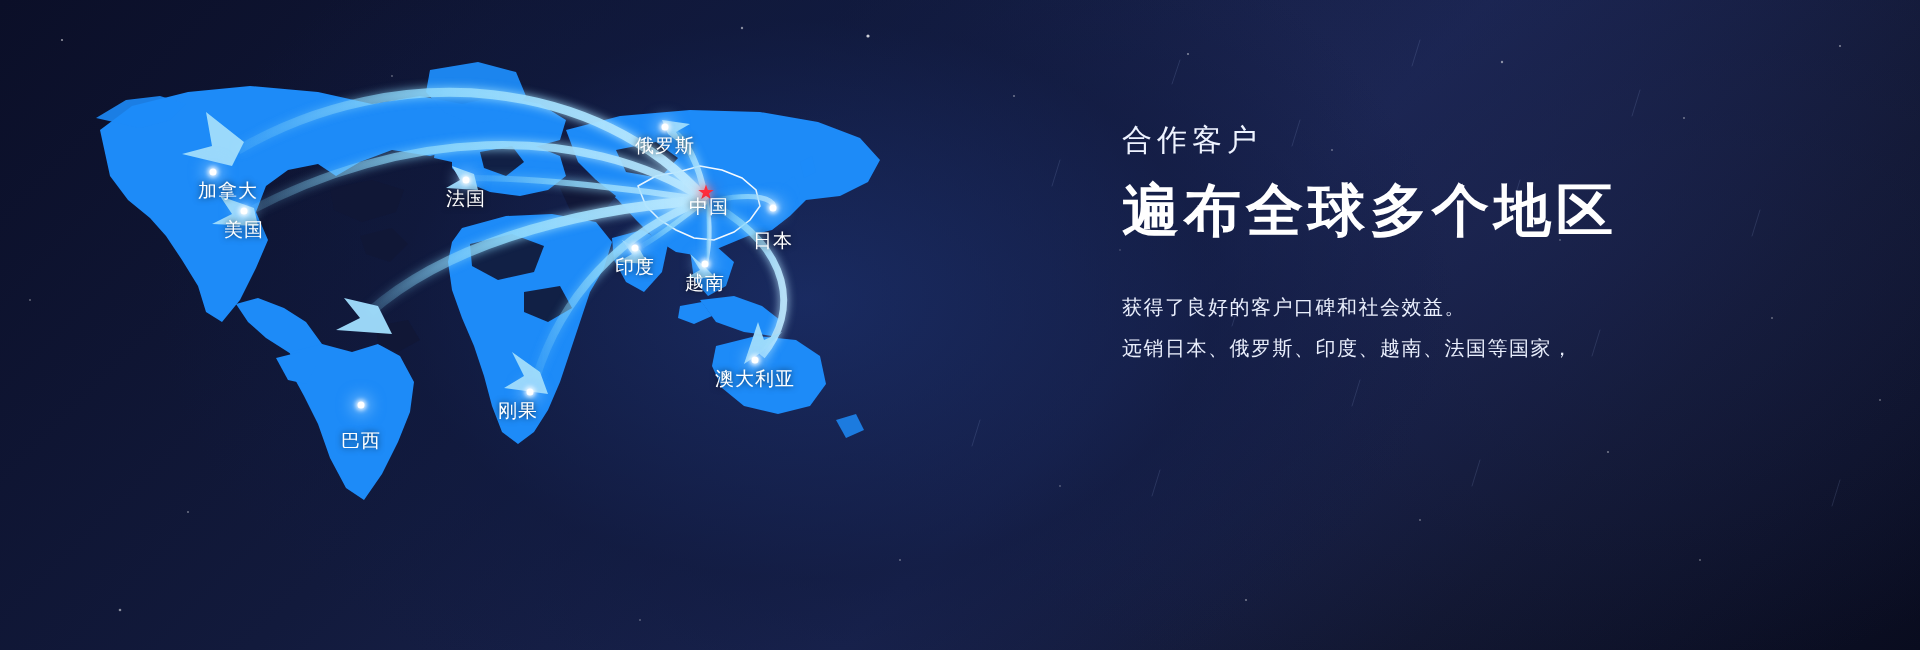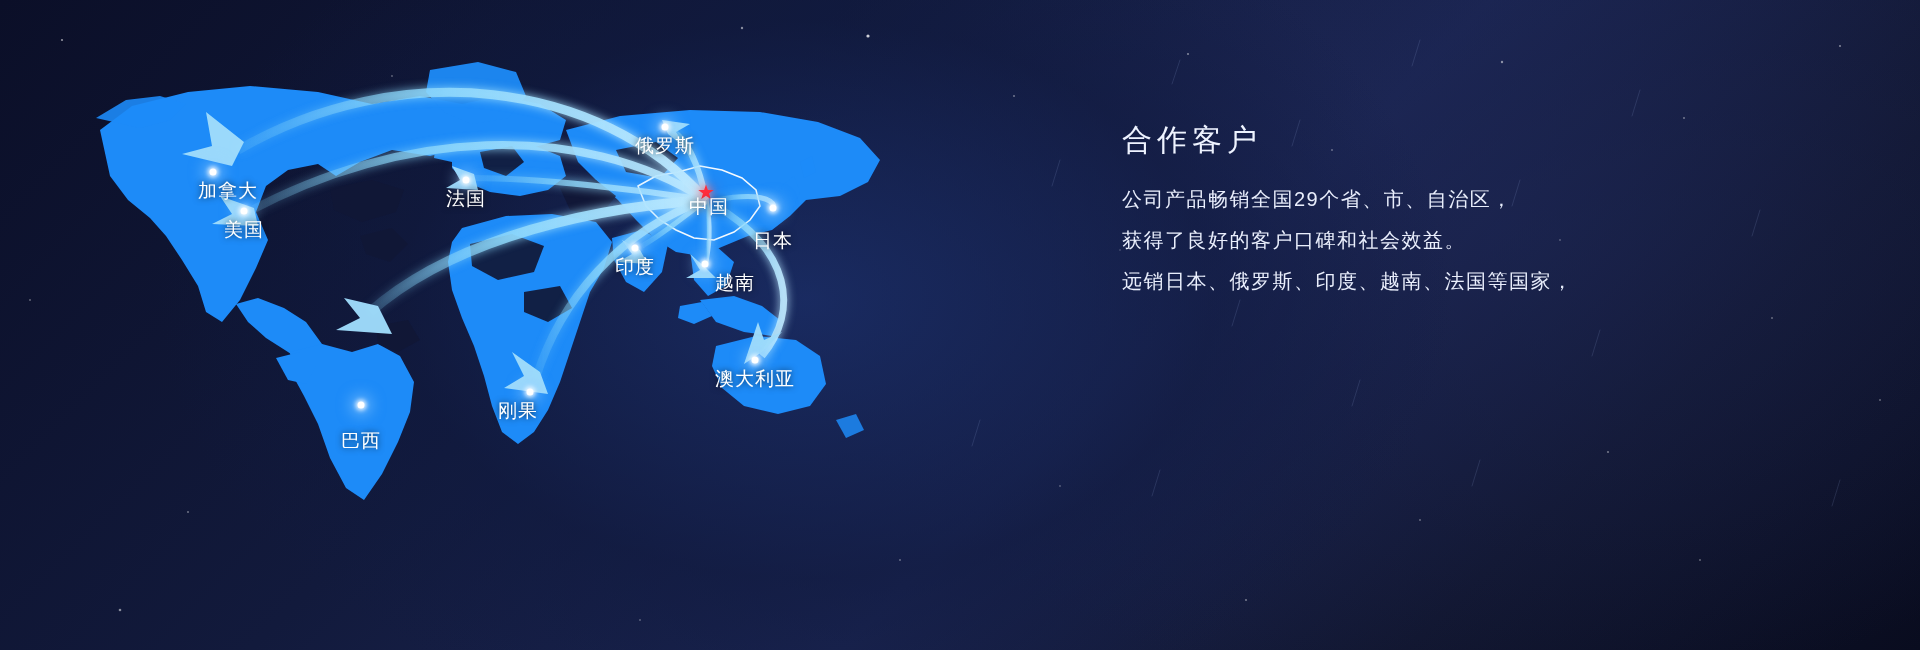--- a/index.html
+++ b/index.html
@@ -207,28 +207,28 @@
 
     <div class="dot" style="left:635px;top:248px;"></div>
     <div class="label" style="left:635px;top:254px;text-align:right;">印度</div>
 
     <div class="label" style="left:709px;top:194px;">中国</div>
 
     <div class="dot" style="left:773px;top:208px;"></div>
     <div class="label" style="left:773px;top:228px;">日本</div>
 
     <div class="dot" style="left:705px;top:264px;"></div>
-    <div class="label" style="left:735px;top:270px;">越南</div>
+    <div class="label" style="left:705px;top:270px;">越南</div>
 
     <div class="dot" style="left:755px;top:360px;"></div>
     <div class="label" style="left:755px;top:366px;">澳大利亚</div>
   </div>
 
   <div class="copy">
     <p class="eyebrow">合作客户</p>
+    <h1 class="headline">遍布全球多个地区</h1>
     <div class="para">
-      <div class="line">公司产品畅销全国29个省、市、自治区，</div>
       <div class="line">获得了良好的客户口碑和社会效益。</div>
       <div class="line">远销日本、俄罗斯、印度、越南、法国等国家，</div>
     </div>
   </div>
 
 </div>
 
 </body></html>

